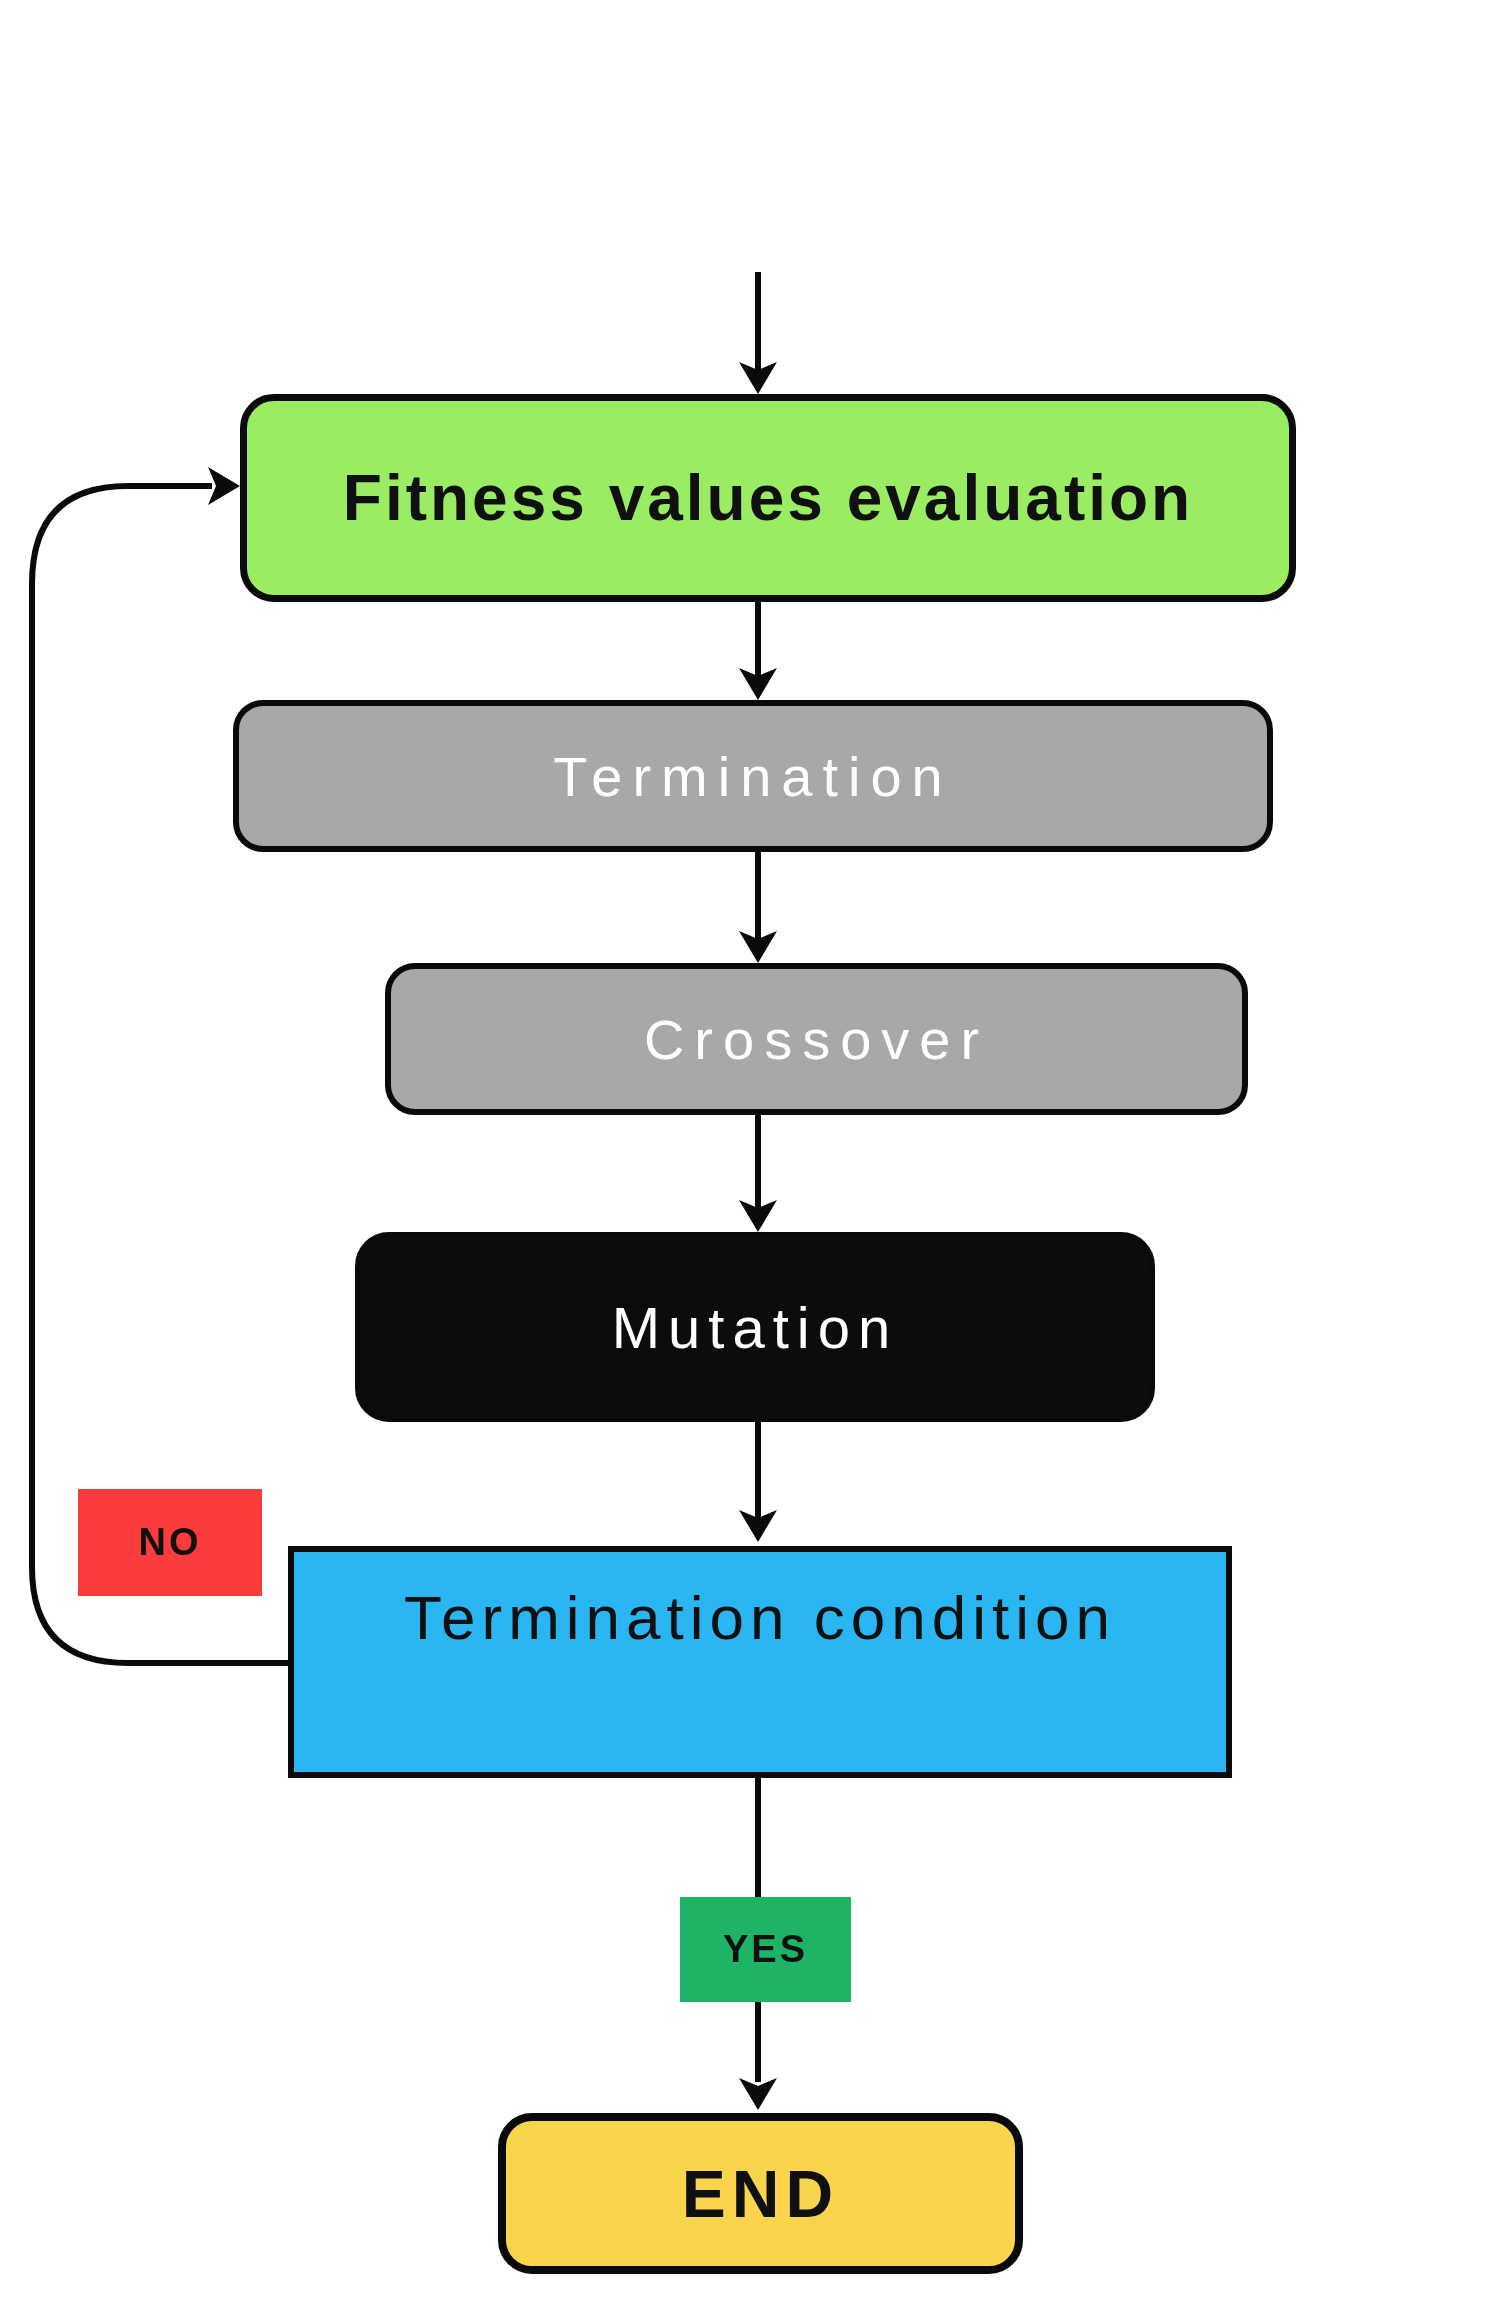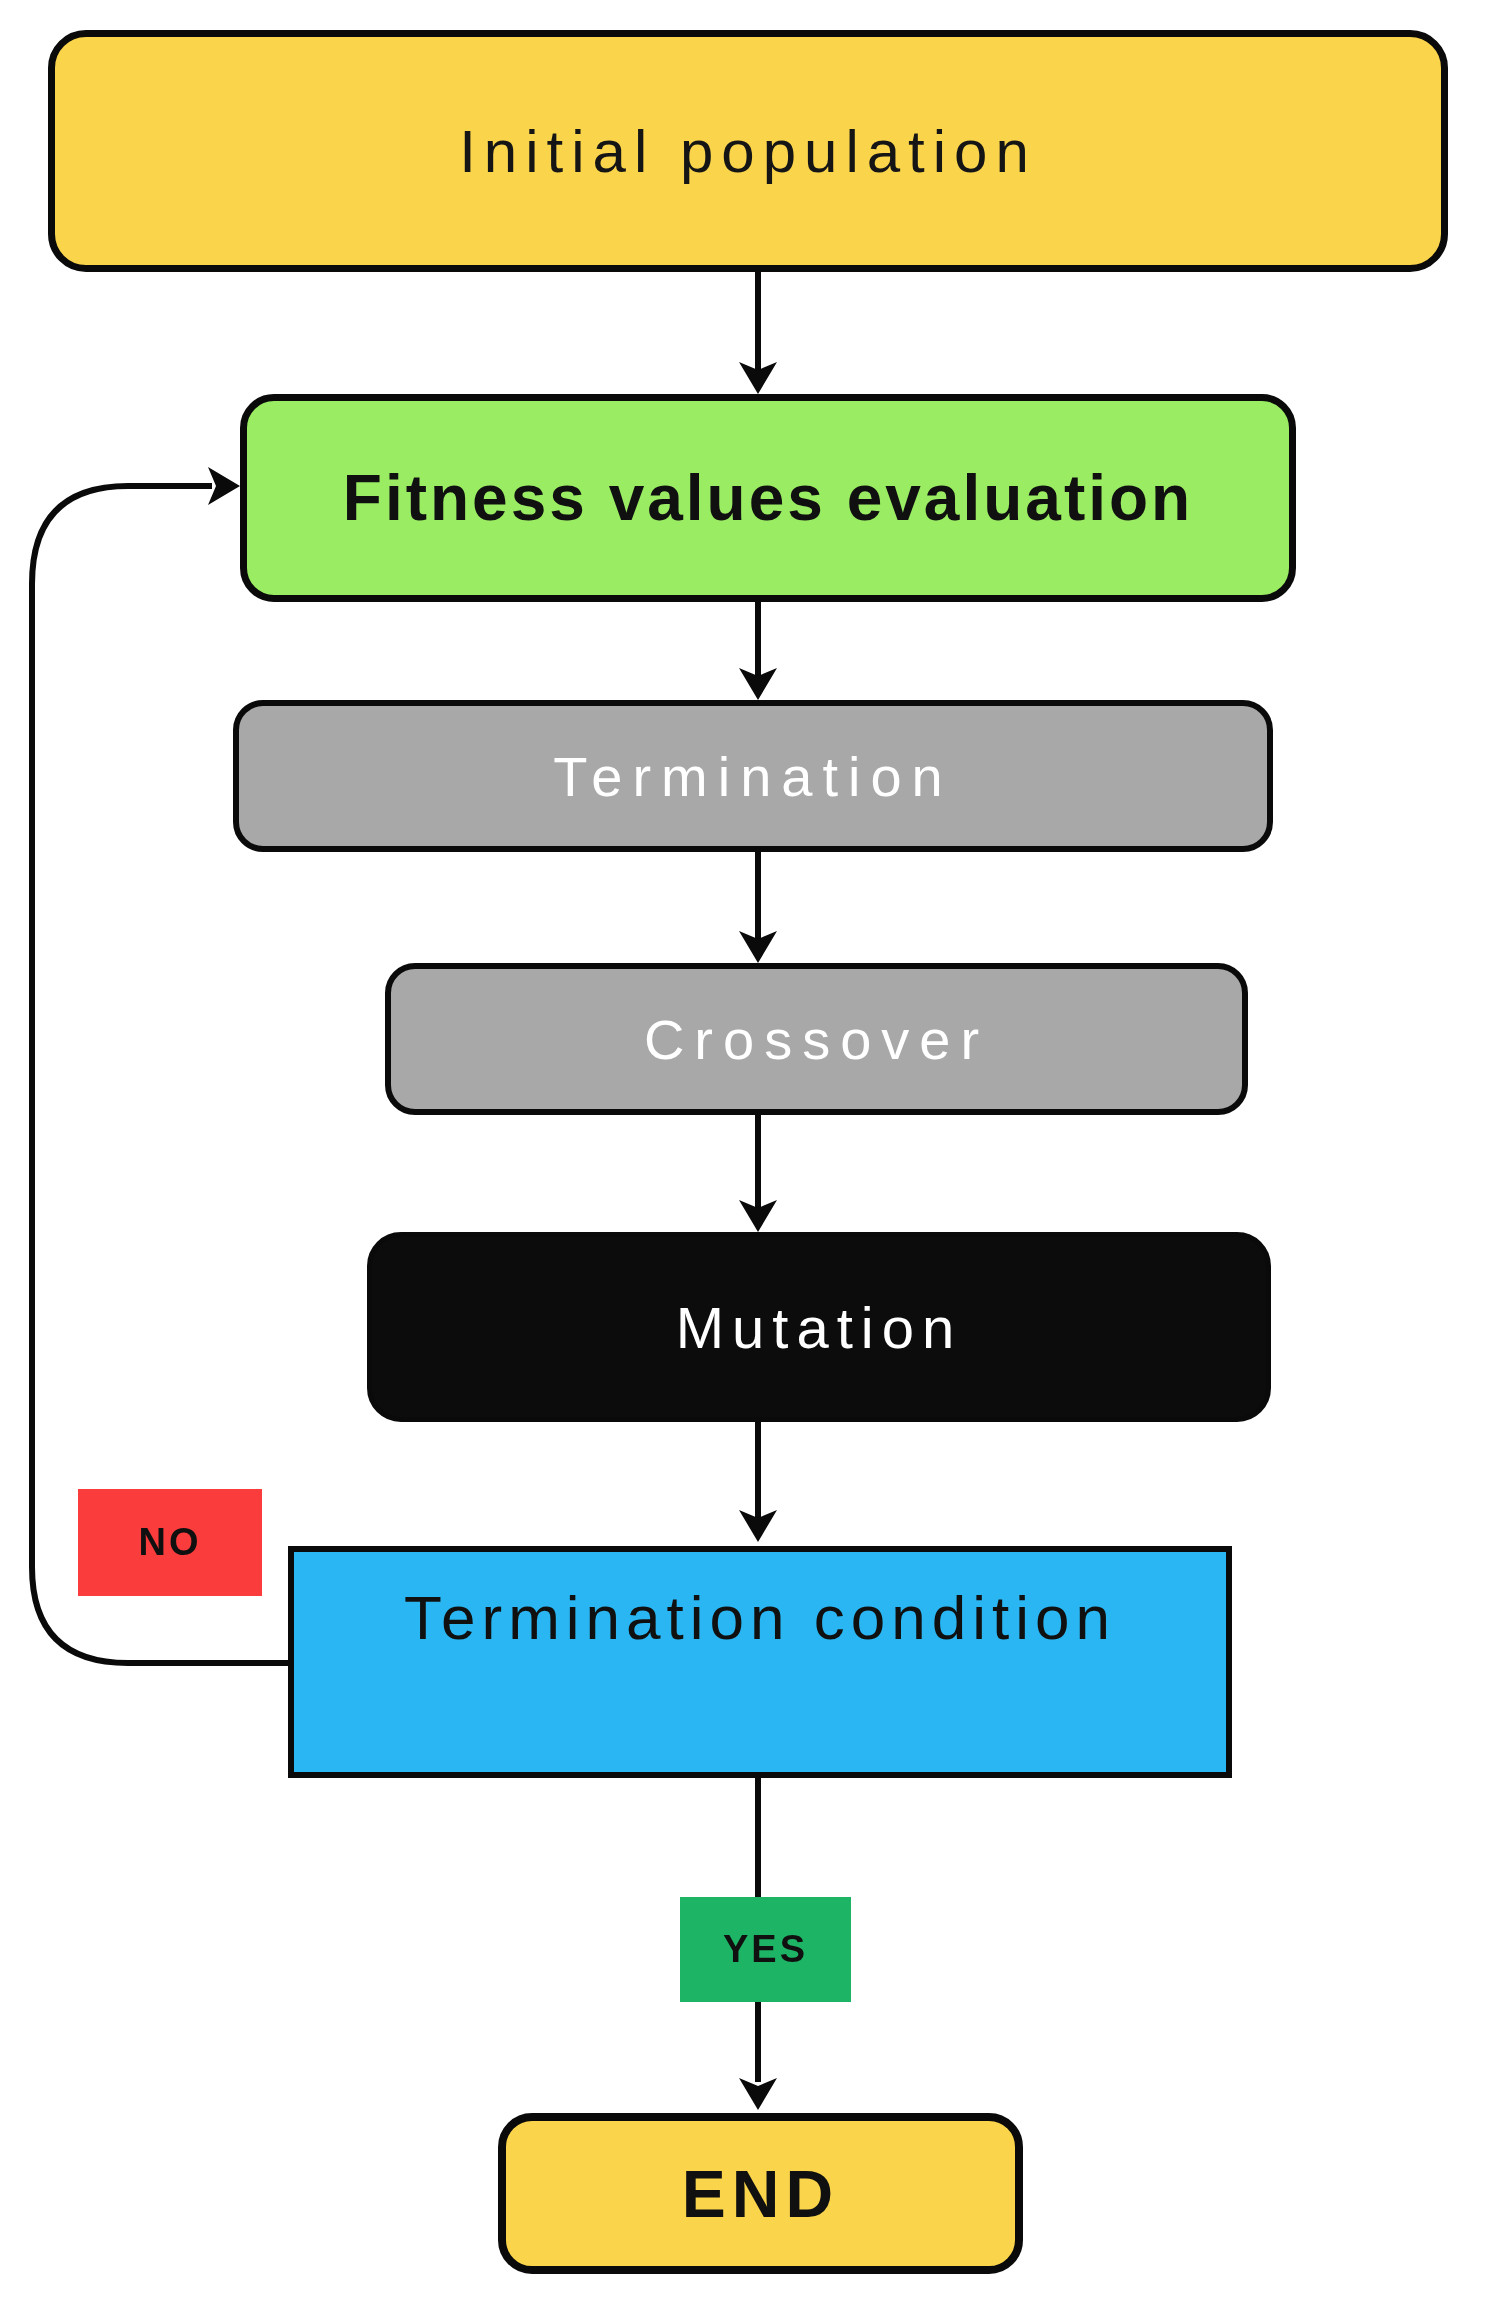--- a/index.html
+++ b/index.html
@@ -17,22 +17,22 @@
   .label{display:block;white-space:nowrap;}
 
   #node-initial{left:48px;top:30px;width:1400px;height:242px;border-radius:38px;border-width:7px;
                 font-size:60px;letter-spacing:8px;}
   #node-fitness{left:240px;top:394px;width:1056px;height:208px;border-radius:34px;border-width:7px;
                 font-size:64px;font-weight:bold;letter-spacing:3px;}
   #node-reproduction{left:233px;top:700px;width:1040px;height:152px;border-radius:30px;
                 font-size:56px;letter-spacing:10px;}
   #node-crossover{left:385px;top:963px;width:863px;height:152px;border-radius:30px;
                 font-size:56px;letter-spacing:10px;}
-  #node-mutation{left:355px;top:1232px;width:904px;height:190px;border-radius:34px;border-width:5px;
-                font-size:58px;letter-spacing:8px;margin-left:12px;}
+  #node-mutation{left:355px;top:1232px;width:800px;height:190px;border-radius:34px;border-width:5px;
+                font-size:58px;letter-spacing:8px;}
   #node-termination{left:288px;top:1546px;width:944px;height:232px;border-radius:0;
                 font-size:62px;letter-spacing:6px;padding-bottom:90px;}
   #node-end{left:498px;top:2113px;width:525px;height:161px;border-radius:34px;border-width:8px;
                 font-size:66px;font-weight:bold;letter-spacing:6px;}
   #badge-no{left:78px;top:1489px;width:184px;height:107px;font-size:38px;letter-spacing:3px;}
   #badge-yes{left:680px;top:1897px;width:171px;height:105px;font-size:38px;letter-spacing:3px;}
 </style>
 </head>
 <body>
 
@@ -52,23 +52,20 @@
       <polygon points="758,394 739,362 758,370 777,362"></polygon>
       <polygon points="758,700 739,668 758,676 777,668"></polygon>
       <polygon points="758,963 739,931 758,939 777,931"></polygon>
       <polygon points="758,1232 739,1200 758,1208 777,1200"></polygon>
       <polygon points="758,1542 739,1510 758,1518 777,1510"></polygon>
       <polygon points="758,2110 739,2078 758,2086 777,2078"></polygon>
       <polygon points="240,486 208,467 216,486 208,505"></polygon>
     </g>
   </svg>
 
-  <div class="node bordered" id="node-initial" style="background-color: rgb(250, 212, 75); color: rgb(21, 21, 21);">
-    <span class="label">Initial population</span>
-  </div>
 
   <div class="node bordered" id="node-fitness" style="background-color: rgb(154, 236, 99); color: rgb(16, 16, 16);">
     <span class="label">Fitness values evaluation</span>
   </div>
 
   <div class="node bordered" id="node-reproduction" style="background-color: rgb(168, 168, 168); color: rgb(255, 255, 255);">
     <span class="label">Termination</span>
   </div>
 
   <div class="node bordered" id="node-crossover" style="background-color: rgb(168, 168, 168); color: rgb(255, 255, 255);">

